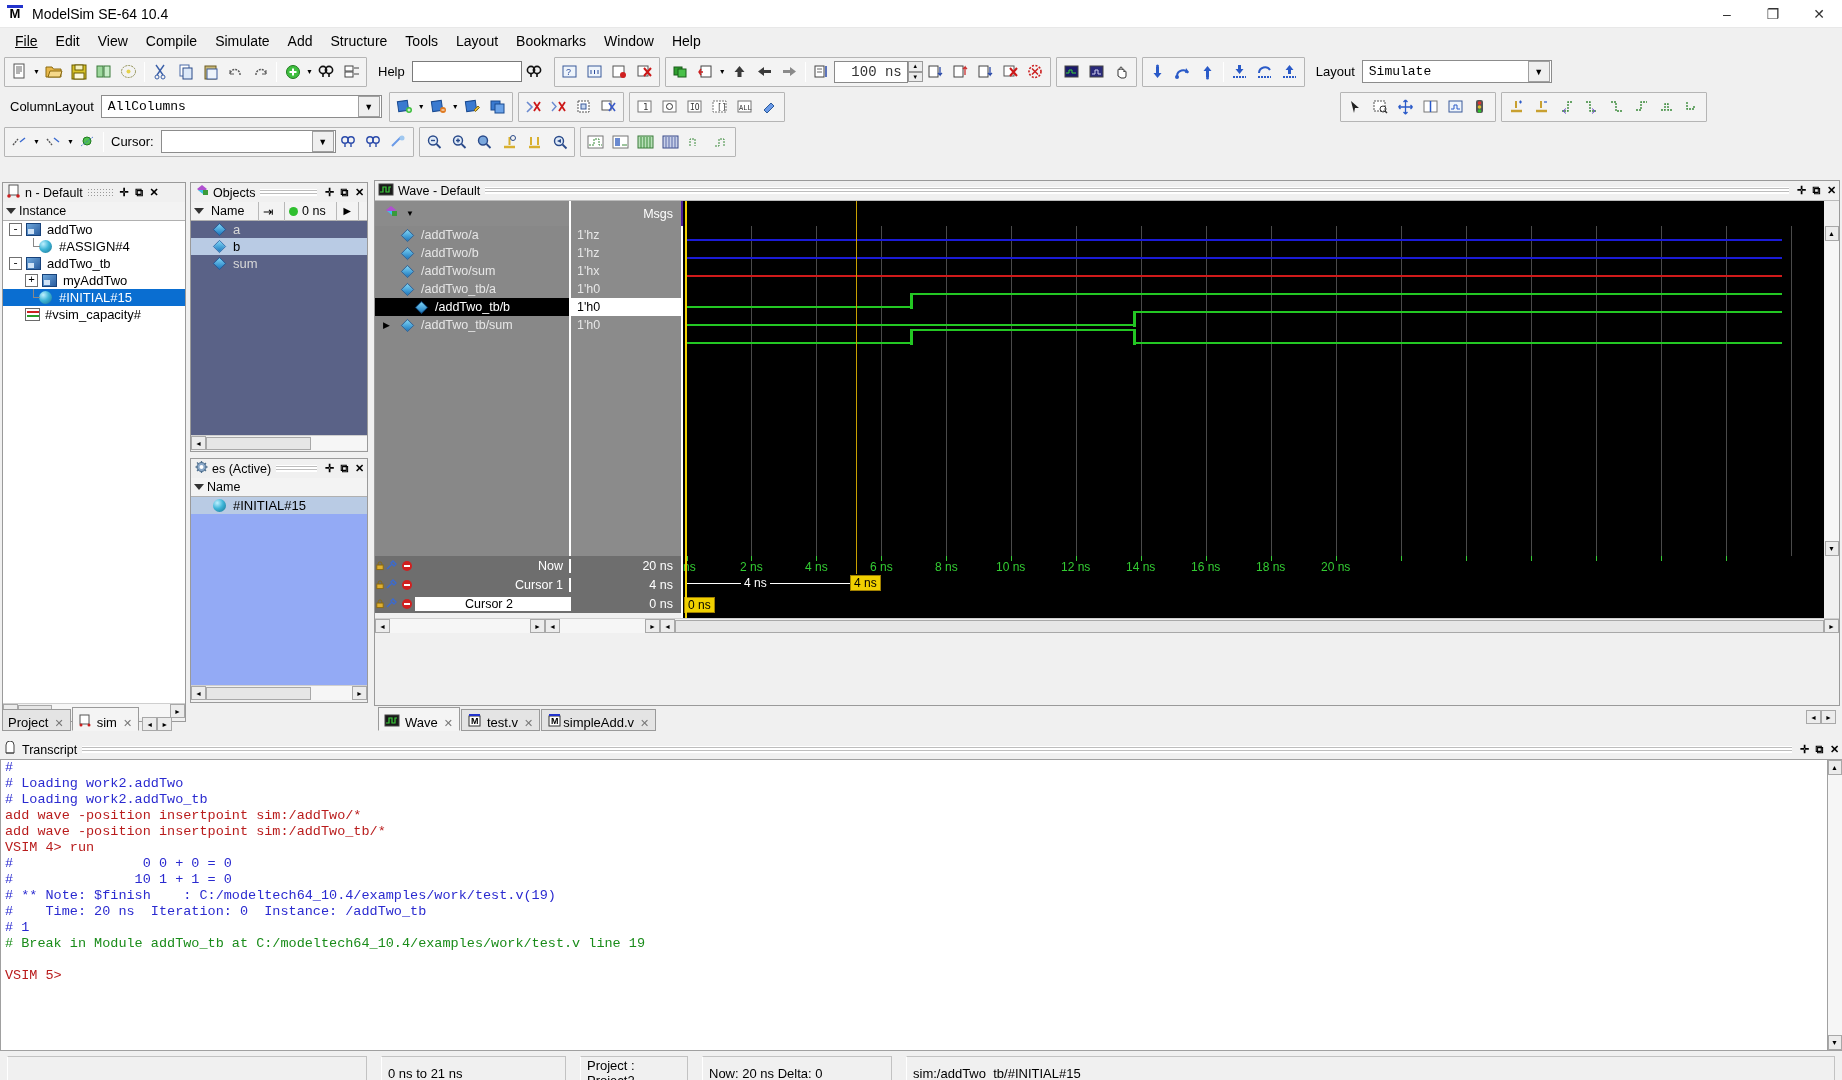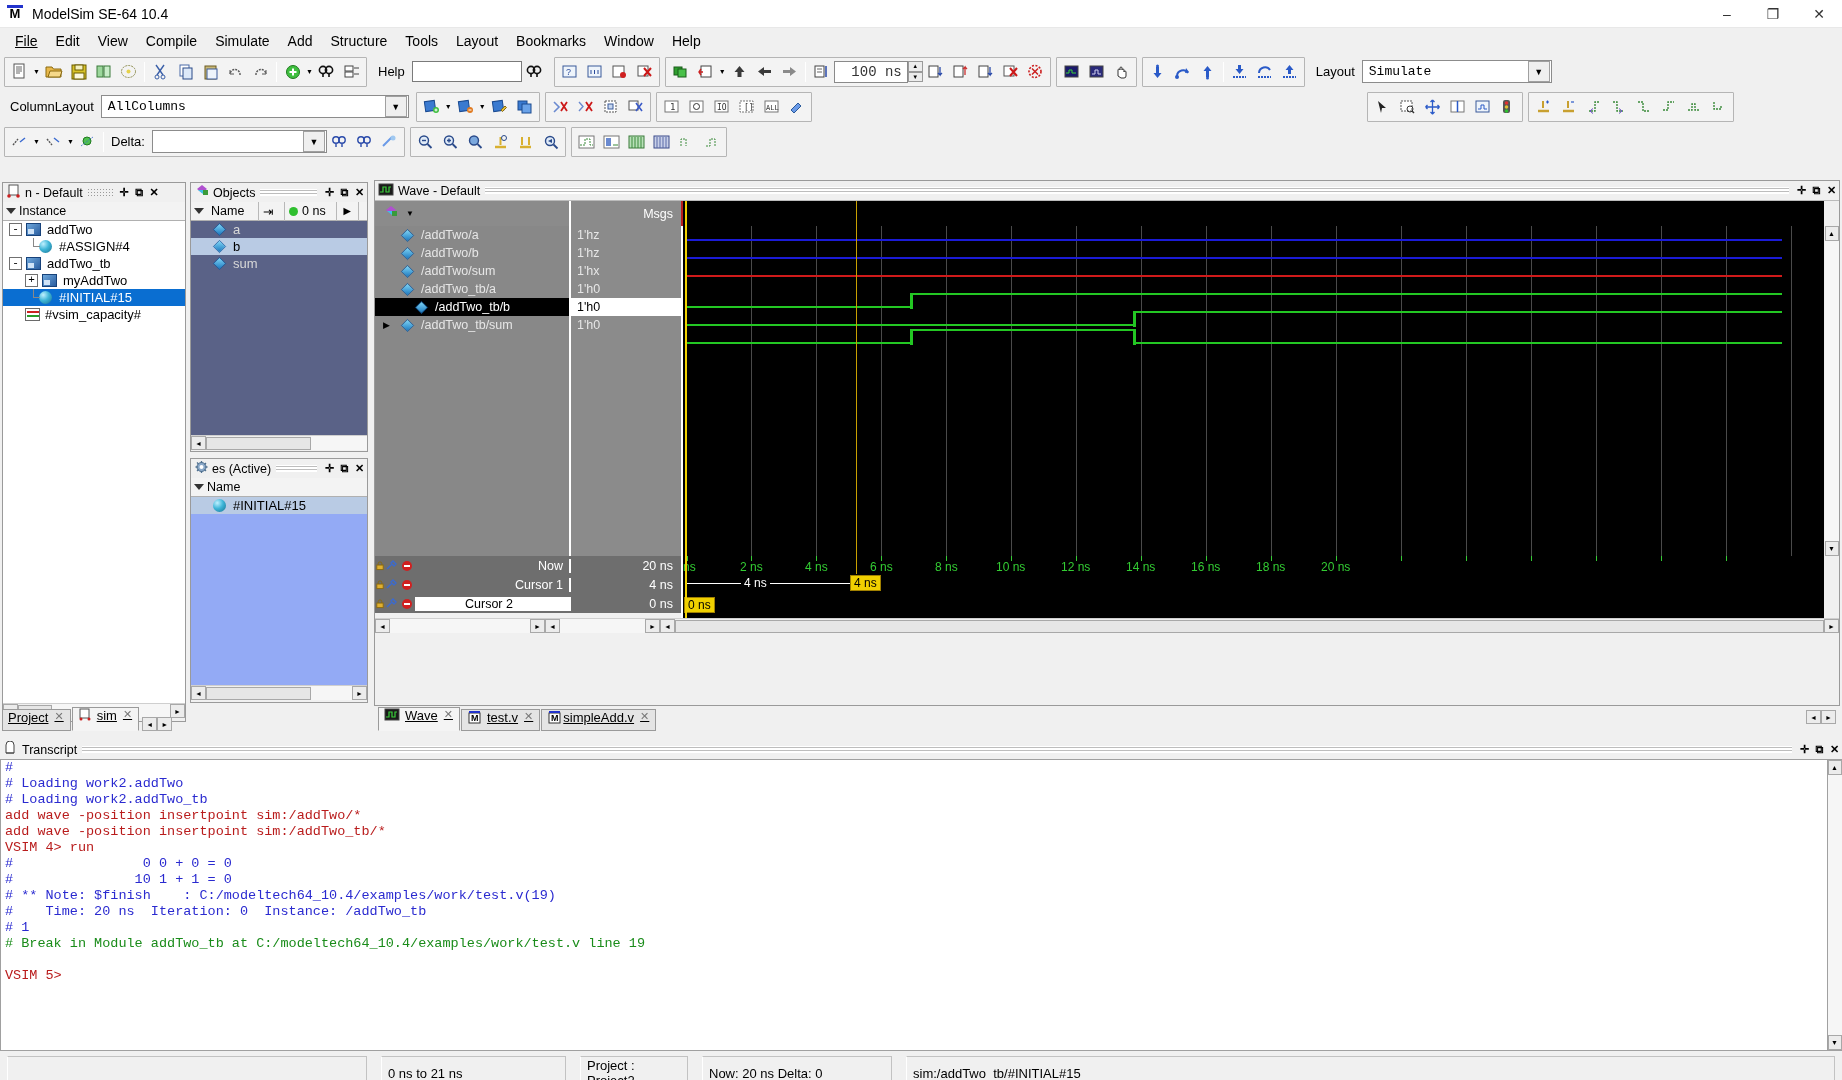--- a/index.html
+++ b/index.html
@@ -126,22 +126,22 @@
   .cursor-o { position: absolute; top: 0; bottom: 0; width: 1px; background: #c8a000; }
   .sig { position: absolute; height: 2px; }
   .tick-label { position: absolute; color: #33cc33; font-size: 12px;
     font-family: "Liberation Sans", sans-serif; }
   .tick-mark { position: absolute; width: 1px; background: #33cc33; }
   .cursor-row { height: 19px; display: flex; align-items: center; background: #6e6e6e;
     color: #fff; font-size: 12.5px; }
 
   
   .tabstrip { display: flex; align-items: flex-end; height: 24px; }
-  .tab { height: 22px; display: flex; align-items: flex-start; padding: 0 6px 0 5px;
-    border: 1px solid #9a9a9a; background: #e4e4e4; margin-right: 1px; font-size: 13px; text-decoration: underline; }
+  .tab { height: 22px; display: flex; align-items: flex-end; padding: 0 6px 0 5px;
+    border: 1px solid #9a9a9a; background: #e4e4e4; margin-right: 1px; font-size: 13px; }
   .tab.active { background: #f4f4f4; height: 24px; border-bottom-color: #f4f4f4; }
   .tab .x { margin-left: 6px; color: #777; font-size: 11px; }
 
   
   .transcript { position: absolute; background: #fff; overflow: hidden;
     font-family: "Liberation Mono", monospace; font-size: 13.5px; }
   .t-line { height: 16px; white-space: pre; padding-left: 4px; }
   .t-blue { color: #2a2ad0; }
   .t-green { color: #1a8c1a; }
   .t-black { color: #b91c1c; }
@@ -457,21 +457,21 @@
       <div class="tb-combo" style="width:190px">
         <div class="val">Simulate</div>
         <div class="drop">▼</div>
       </div>
     </div>
   </div>
 
   <div class="toolbar-row">
     <div class="tb-group plain">
       <div class="tb-label">ColumnLayout</div>
-      <div class="tb-combo" style="width:308px">
+      <div class="tb-combo" style="width:281px">
         <div class="val">AllColumns</div>
         <div class="drop">▼</div>
       </div>
     </div>
 
     <div class="tb-group">
       <div class="tb-btn">
         <svg width="17" height="15" viewBox="0 0 17 15">
             <rect x="2" y="2" width="10" height="10" fill="#3a7ad0" stroke="#1a4a90" transform="rotate(-8 7 7)"></rect>
             <circle cx="13" cy="11" r="3" fill="#3fbf3f"></circle>
@@ -672,21 +672,21 @@
           </svg>
       </div>
       <div class="tb-arrow">▼</div>
       <div class="tb-btn">
         <svg width="17" height="15" viewBox="0 0 17 15">
             <circle cx="8" cy="7" r="4" fill="#4fc04f" stroke="#1f7a1f"></circle>
             <path d="M2 12l12-9" stroke="#3a6ad0" stroke-width="1" stroke-dasharray="1 1"></path>
           </svg>
       </div>
       <div class="tb-sep"></div>
-      <div class="tb-label">Delta:</div>
+      <div class="tb-label">Cursor:</div>
       <div class="tb-combo" style="width:175px">
         <input class="val" style="border: none; outline: none; width: 100%; background: rgb(255, 255, 255);" placeholder="">
         <div class="drop">▼</div>
       </div>
       <div class="tb-btn">
         <svg width="17" height="15" viewBox="0 0 17 15">
             <circle cx="5" cy="6" r="3.2" fill="none" stroke="#2a4aaa" stroke-width="1.4"></circle>
             <circle cx="11" cy="6" r="3.2" fill="none" stroke="#2a4aaa" stroke-width="1.4"></circle>
             <path d="M5 10v3M11 10v3" stroke="#2a4aaa" stroke-width="1.4"></path>
           </svg>
@@ -967,21 +967,21 @@
       <div style="width:196px; background:#8b8b8b; display:flex; align-items:center; padding-left:8px; border-right:2px solid #fff">
         <span>
           <svg width="17" height="15" viewBox="0 0 17 15">
               <path d="M8 1l5 4-5 4-5-4z" fill="#b050d0"></path>
               <path d="M4 6l5 4 5-4" fill="#3fc0e8"></path>
               <rect x="9" y="6" width="5" height="5" fill="#3a9a3a"></rect>
             </svg>
         </span>
         <span style="margin-left:6px; font-size:8px">▼</span>
       </div>
-      <div style="width:112px; background:#8b8b8b; display:flex; align-items:center; justify-content:flex-end; padding-right:8px; color:#fff; font-size:12.5px; border-right:2px solid #b91c1c">Msgs</div>
+      <div style="width:112px; background:#8b8b8b; display:flex; align-items:center; justify-content:flex-end; padding-right:8px; color:#fff; font-size:12.5px; border-right:2px solid #4c1d95">Msgs</div>
       <div style="flex:1; background:#000; position:relative">
         <div class="cursor-y" style="left:2px"></div>
         <div class="cursor-o" style="left:173px"></div>
       </div>
       <div style="width:15px; background:#f0f0f0"></div>
     </div>
 
     <div style="display:flex; height:330px">
 
       <div class="wave-names" style="width:196px; border-right:2px solid #fff">

